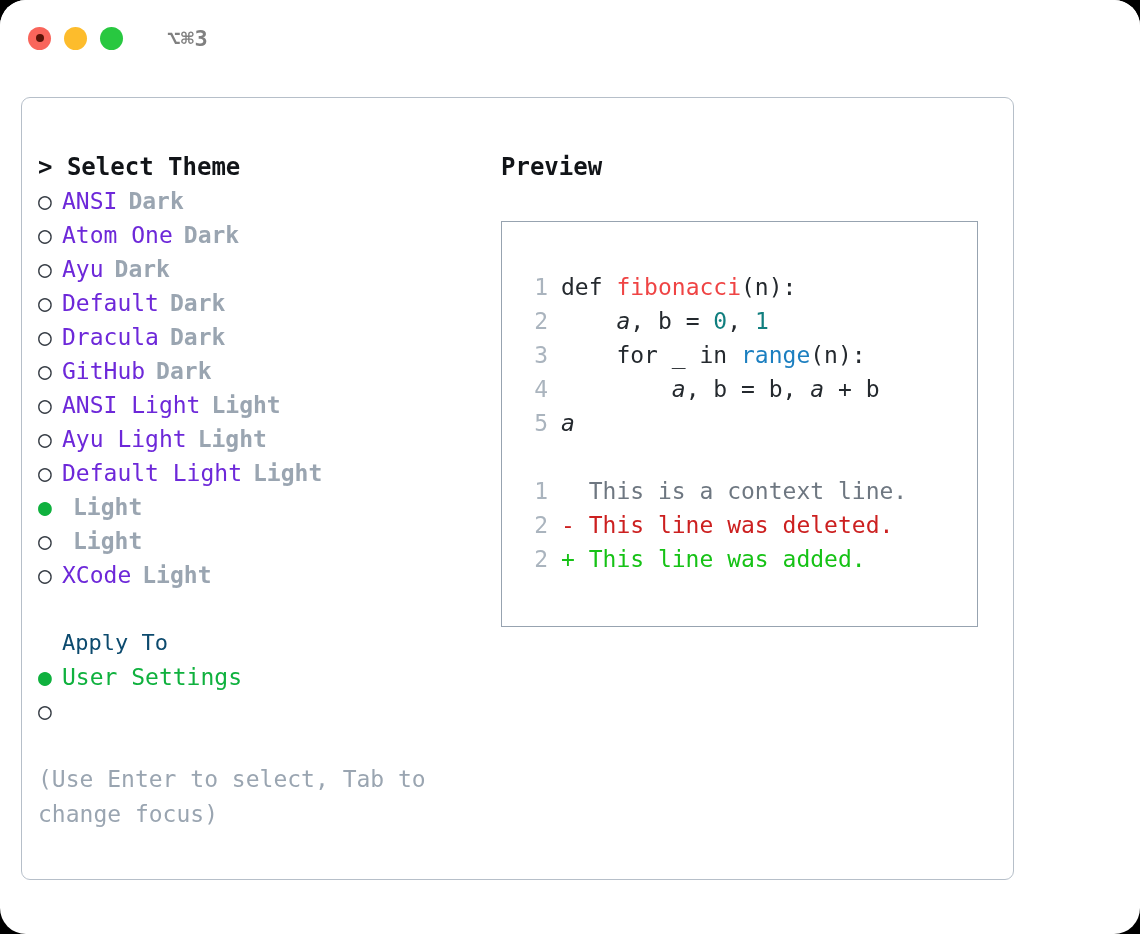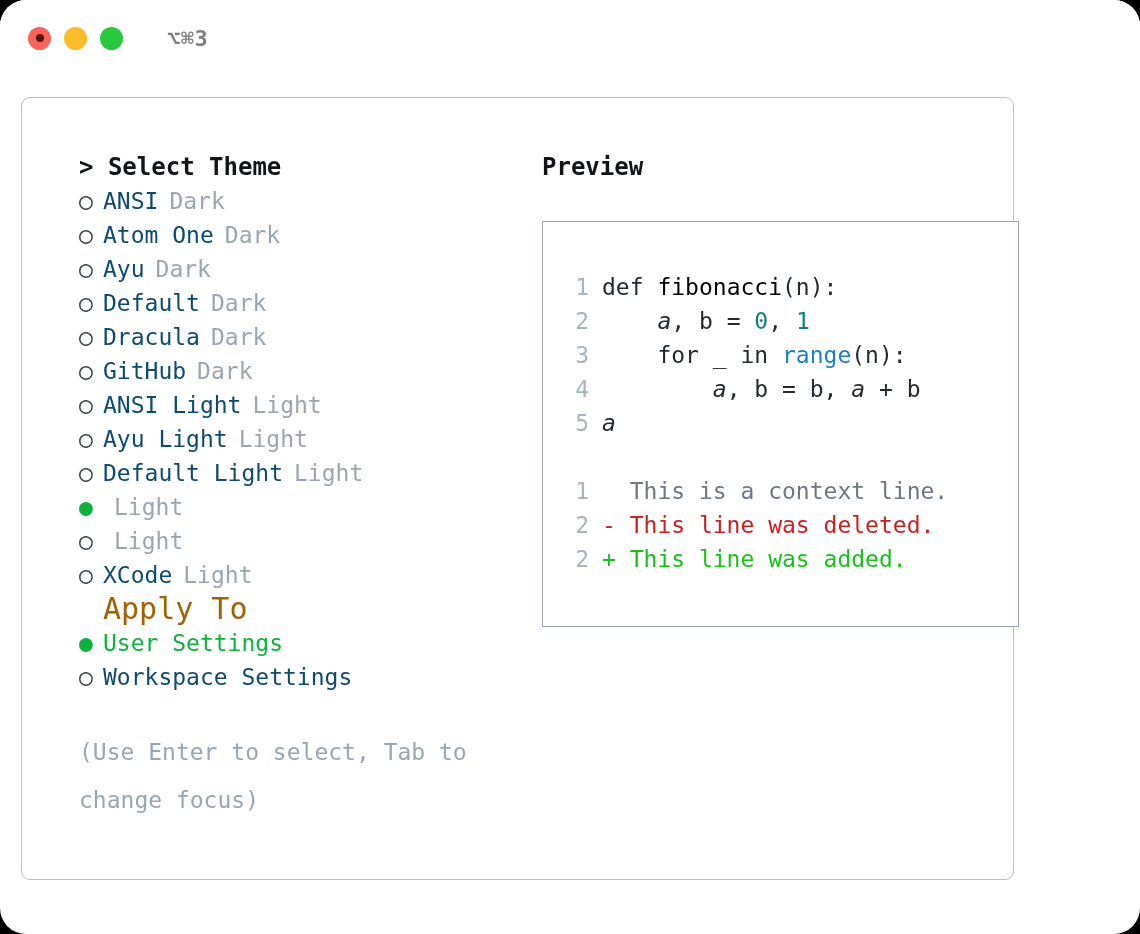--- a/index.html
+++ b/index.html
@@ -70,21 +70,20 @@
   
   .panel {
     position: absolute;
     left: 21px;
     top: 97px;
     width: 993px;
     height: 783px;
     border: 1.5px solid #b6bfc9;
     border-radius: 9px;
     background: #ffffff;
-    padding-left: 41px;
   }
 
   .panel-inner {
     position: relative;
     width: 100%;
     height: 100%;
   }
 
   
   .left-col {
@@ -113,40 +112,42 @@
   }
 
   .marker {
     display: inline-block;
     width: 24px;
     color: #3b4149;
     font-size: 23px;
   }
   .opt-row.selected .marker { color: #0fb13e; }
 
-  .opt-label { color: #0c4a6e; }
+  .opt-label { color: #6d28d9; }
   .opt-row.selected .opt-label { color: #0fb13e; }
 
   .opt-badge {
     color: #9aa5b1;
     margin-left: 11px;
+    font-weight: bold;
   }
 
   .apply-head {
-    font-size: 30px;
-    color: #a16207;
-    line-height: 34px;
+    font-size: 22px;
+    color: #0c4a6e;
+    line-height: 34px;
+    margin-top: 34px;
     padding-left: 24px;
     white-space: pre;
   }
 
   .hint {
     margin-top: 34px;
     font-size: 23px;
-    line-height: 48px;
+    line-height: 35px;
     color: #9aa5b1;
     width: 410px;
     white-space: pre-wrap;
   }
 
   
   .right-col {
     position: absolute;
     left: 479px;
     top: 52px;
@@ -179,21 +180,21 @@
   .ln {
     display: inline-block;
     width: 28px;
     text-align: right;
     color: #aab4be;
     margin-right: 13px;
     flex: none;
   }
 
   .tok-plain { color: #24292e; }
-  .tok-fn    { color: #000000; }
+  .tok-fn    { color: #ef4444; }
   .tok-num   { color: #117f7f; }
   .tok-call  { color: #1c7fc0; }
   .tok-var   { color: #24292e; font-style: italic; }
 
   .diff-block { margin-top: 34px; }
 
   .diff-line {
     display: flex;
     font-size: 23px;
     line-height: 34px;
@@ -238,21 +239,21 @@
             <div class="opt-row"><span class="marker">○</span><span class="opt-label">Default Light</span><span class="opt-badge">Light</span></div>
             <div class="opt-row selected"><span class="marker">●</span><span class="opt-badge">Light</span></div>
             <div class="opt-row"><span class="marker">○</span><span class="opt-badge">Light</span></div>
             <div class="opt-row"><span class="marker">○</span><span class="opt-label">XCode</span><span class="opt-badge">Light</span></div>
           </div>
 
         <div class="apply-head">Apply To</div>
 
         <div class="apply-list">
             <div class="opt-row selected"><span class="marker">●</span><span class="opt-label">User Settings</span></div>
-            <div class="opt-row"><span class="marker">○</span><span class="opt-label">Workspace Settings</span></div>
+            <div class="opt-row"><span class="marker">○</span></div>
           </div>
 
         <div class="hint">(Use Enter to select, Tab to change focus)</div>
       </div>
 
       <div class="right-col">
         <div class="preview-head">Preview</div>
 
         <div class="preview-box">
           <div class="code-block">

